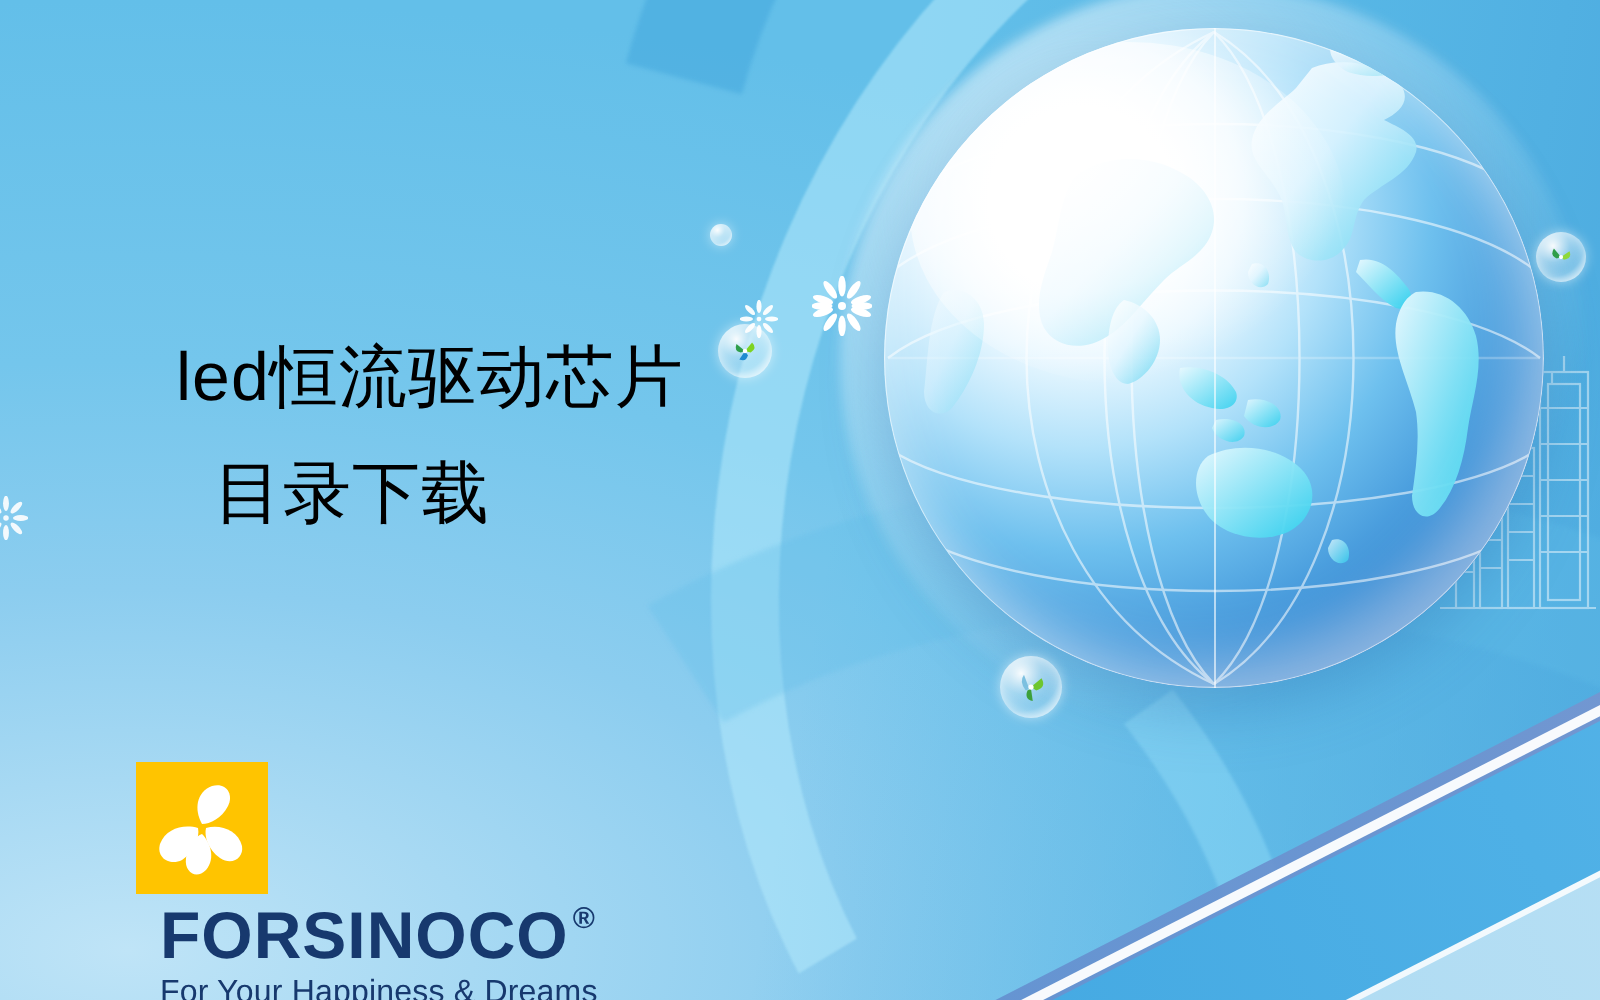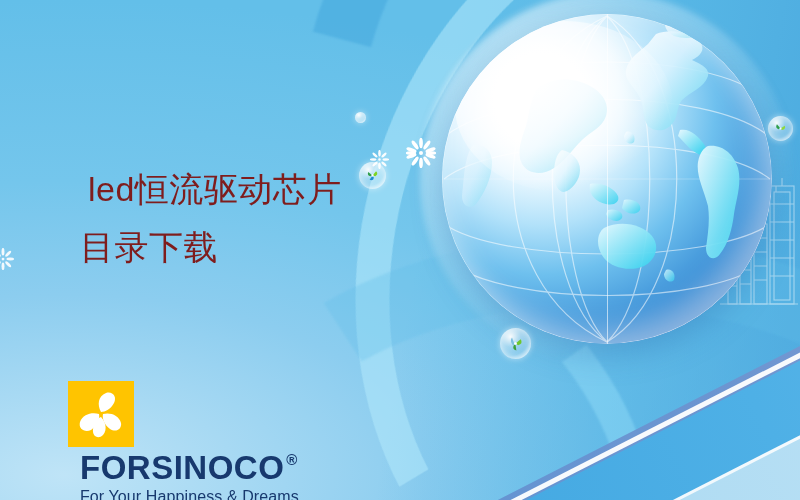--- a/index.html
+++ b/index.html
@@ -123,27 +123,27 @@
   .bubble{position:absolute;border-radius:50%;}
   .bubble-shell{
     position:absolute;inset:0;border-radius:50%;
     background:radial-gradient(circle at 34% 28%, rgba(255,255,255,.95) 0%, rgba(255,255,255,.35) 34%, rgba(255,255,255,.12) 62%, rgba(255,255,255,.55) 88%, rgba(255,255,255,.15) 100%);
     box-shadow: inset 0 0 8px rgba(255,255,255,.9), 0 0 6px rgba(255,255,255,.5);
   }
 
   
   .headline{
     position:absolute; left:0; top:160px; width:420px;
-    color:#7f1d1d;
+    color:#000000;
     font-size:34px; line-height:58px;
     letter-spacing:.5px;
     white-space:nowrap;
   }
   .hl-line1{padding-left:88px;}
-  .hl-line2{padding-left:80px;}
+  .hl-line2{padding-left:107px;}
 
   
   .logo{position:absolute; left:68px; top:381px; display:flex; align-items:flex-start;flex-direction:column;}
   .logo-mark{
     width:66px;height:66px;background:#ffc400;
     position:relative;flex:0 0 auto;
   }
   .logo-mark svg{position:absolute;inset:0;}
   .logo-text{margin-left:12px; padding-top:4px;}
   .logo-name{

